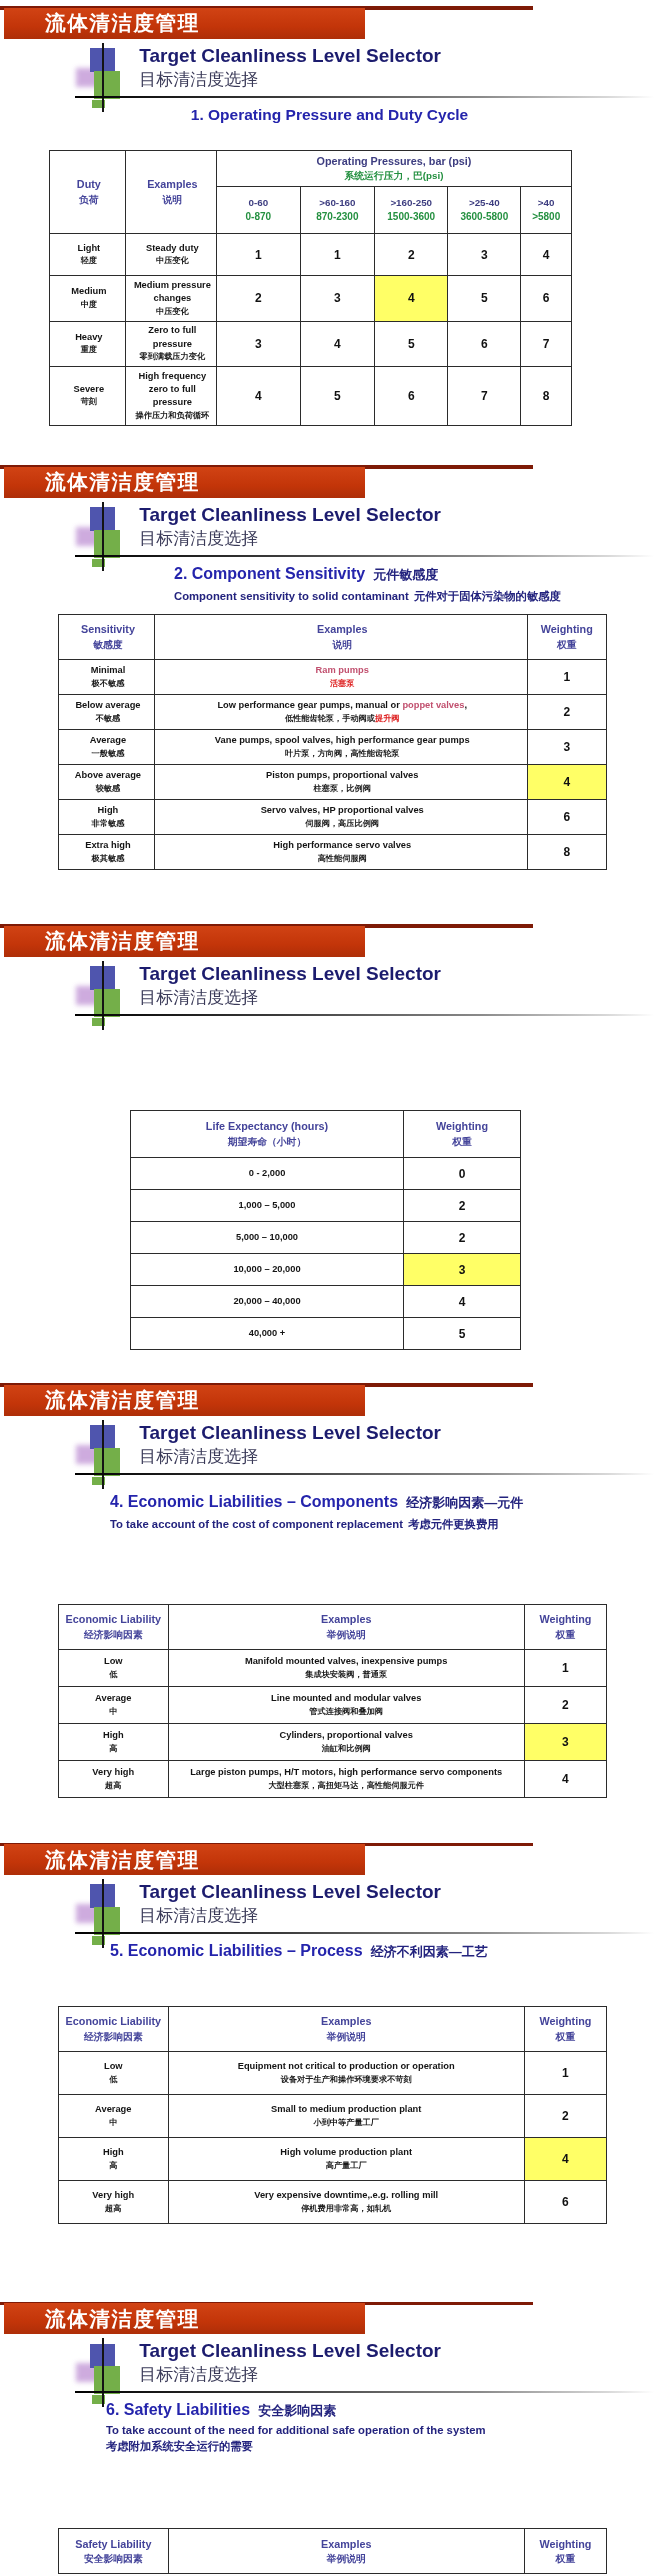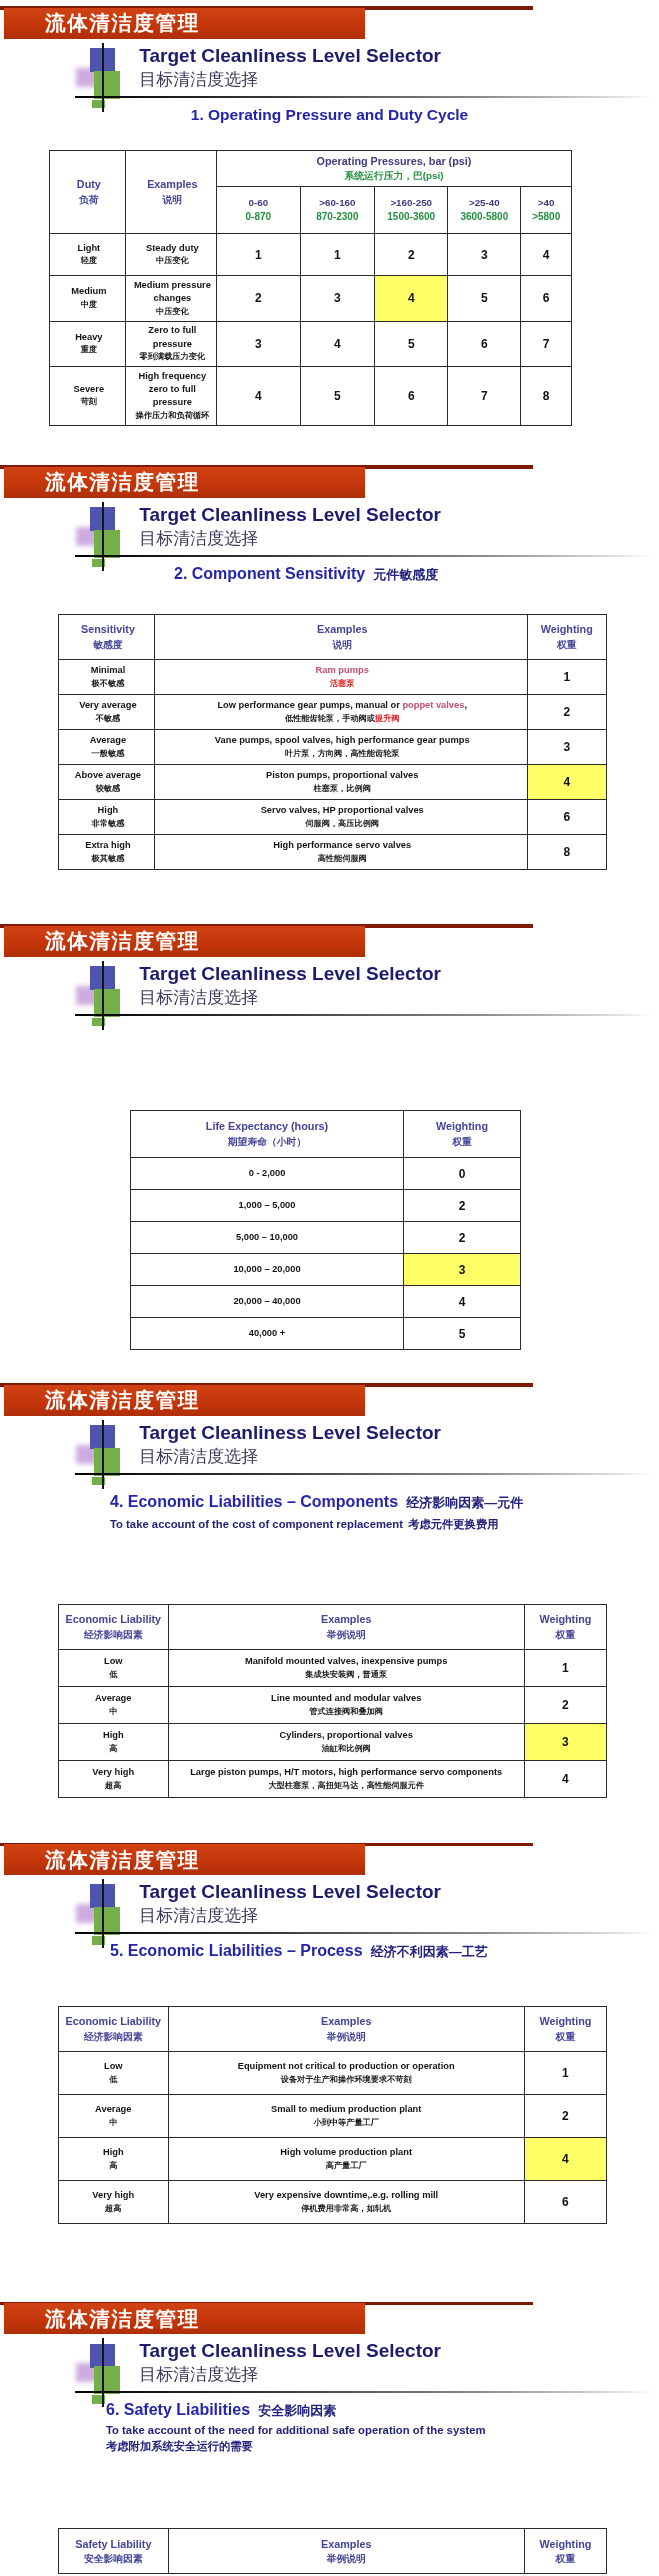--- a/index.html
+++ b/index.html
@@ -216,20 +216,21 @@
           <div class="lg-v"></div>
         </div>
       <div class="titles">
         <h1>Target Cleanliness Level Selector</h1>
         <h2>目标清洁度选择</h2>
       </div>
     </div>
     <div class="rule"></div>
     <div class="h-left" style="left:174px; top:106px;">
       <span class="h-big">2. Component Sensitivity</span><span class="h-zh-inline">元件敏感度</span>
+      <div class="sub"><span>Component sensitivity to solid contaminant</span><span class="zh-part">元件对于固体污染物的敏感度</span></div>
     </div>
     <div id="s2-table">
         <table class="tbl">
           <colgroup>
             <col style="width: 17.5%;">
             <col style="width: 68%;">
             <col style="width: 14.5%;">
           </colgroup>
           <thead>
             <tr style="height: 45px;">
@@ -254,21 +255,21 @@
                 <div class="cell-zh">极不敏感</div>
               </td>
               <td class="al">
                 <div class="cell-en"><span class="pink">Ram pumps</span></div>
                 <div class="cell-zh"><span class="red">活塞泵</span></div>
               </td>
               <td class="wv">1</td>
             </tr>
             <tr class="body">
               <td class="al">
-                <div class="cell-en">Very average</div>
+                <div class="cell-en">Below average</div>
                 <div class="cell-zh">不敏感</div>
               </td>
               <td class="al">
                 <div class="cell-en"><span>Low performance gear pumps, manual or </span><span class="pink">poppet valves</span><span>,</span></div>
                 <div class="cell-zh"><span>低性能齿轮泵，手动阀或</span><span class="red">提升阀</span></div>
               </td>
               <td class="wv">2</td>
             </tr>
             <tr class="body">
               <td class="al">

